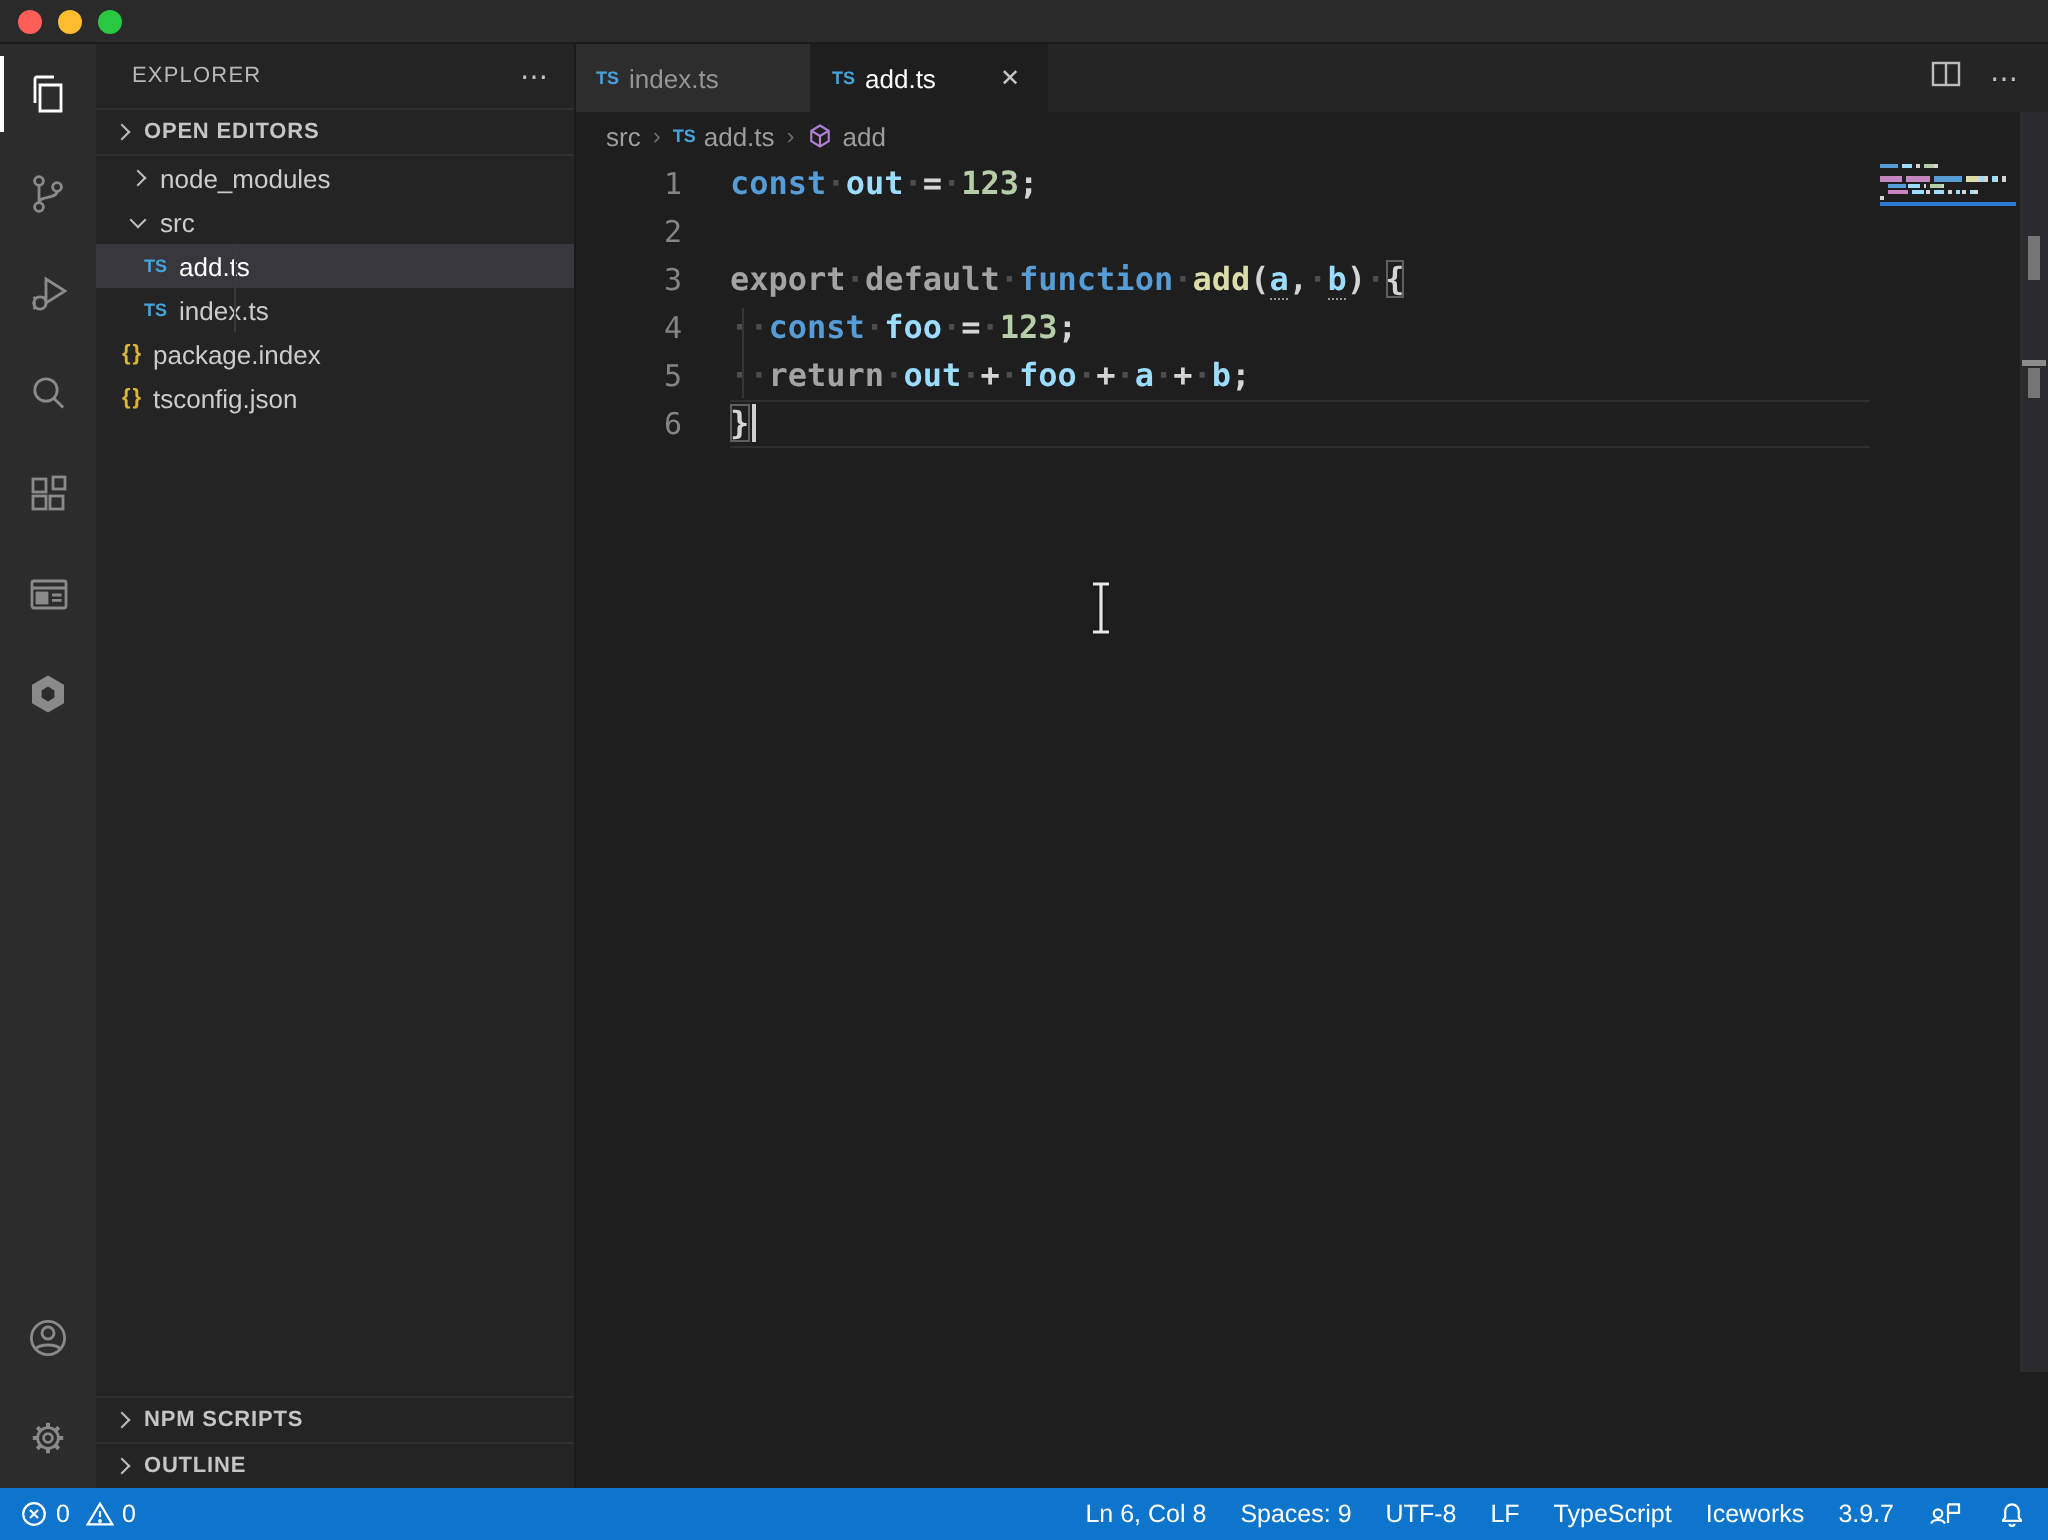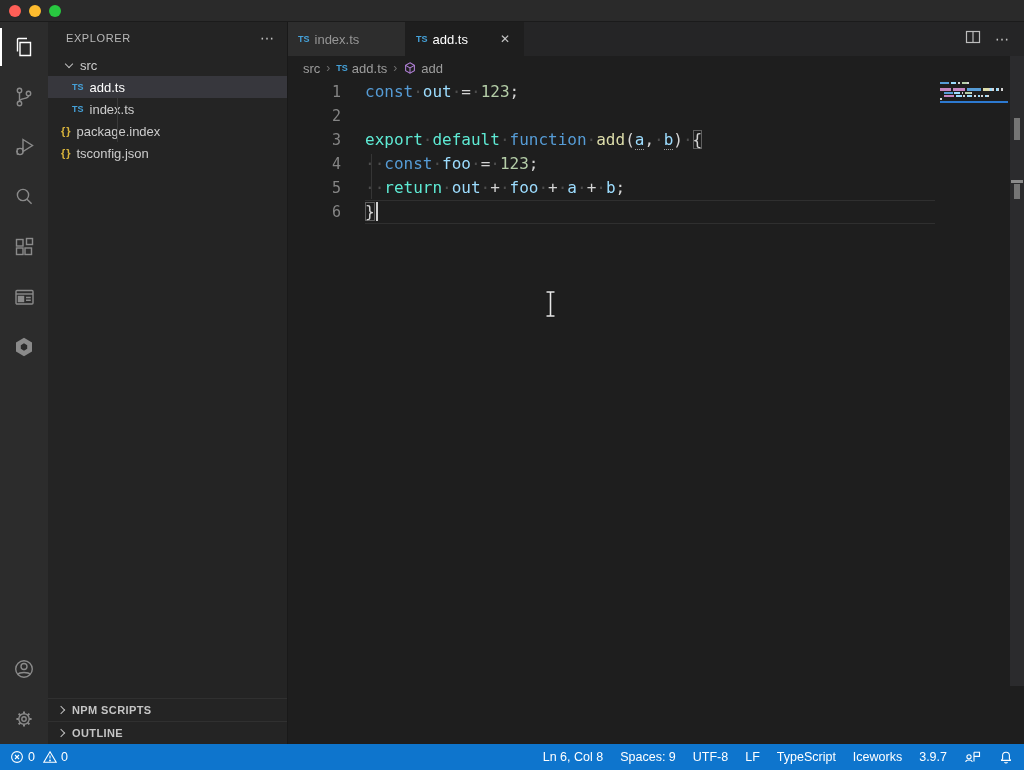--- a/index.html
+++ b/index.html
@@ -68,23 +68,23 @@
   .bc-item { display:flex; align-items:center; }
   .bc-sep { color:#6e6e6e; margin:0 6px; font-size:12px; }
   .bc-item .ts-ic { margin-right:4px; }
 
   
   .code-area { position:relative; flex:1; overflow:hidden; }
   .code-cols { display:flex; font-family:"DejaVu Sans Mono", monospace; font-size:16px; line-height:24px; }
   .gutter { width:64px; text-align:right; padding-right:11px; color:#858585; font-size:15px; flex:none; }
   .gutter div { height:24px; }
   .code-content { padding-left:13px; white-space:pre; }
-  .code-line { height:24px; }
+  .code-line { height:24px;font-weight:bold; }
   .tk-kw  { color:#569cd6; }
-  .tk-kw2 { color:#5eead4; }
+  .tk-kw2 { color:#a3a3a3; }
   .tk-vr  { color:#9cdcfe; }
   .tk-fn  { color:#dcdcaa; }
   .tk-num { color:#b5cea8; }
   .tk-pn, .tk-op { color:#d4d4d4; }
   .tk-ws  { color:#4d4d4d; }
   .tk-pr  { color:#9cdcfe; border-bottom:1.5px dotted #9a9a9a; }
   .tk-brx { color:#d4d4d4; box-shadow:inset 0 0 0 1px #5f5f5f; }
   .indent-guide { position:absolute; left:83px; top:74px; height:45px; width:1px; background:#353535; }
   .current-line-box { position:absolute; left:77px; top:120px; width:570px; height:24px;
     border-top:1px solid #2f2f2f; border-bottom:1px solid #2f2f2f; }
@@ -198,23 +198,31 @@
     </div>
   </div>
 
   <div class="sidebar">
     <div class="sb-header">
       <span>EXPLORER</span>
       <span class="spacer"></span>
       <span class="ellipsis">⋯</span>
     </div>
 
+    <div class="sec-row" id="open-editors-row">
+      <span class="chev right"></span>
+      <span>OPEN EDITORS</span>
+    </div>
 
 
     <div class="tree">
+      <div class="tree-row" style="padding-left:14px">
+        <span class="chev right"></span>
+        <span>node_modules</span>
+      </div>
       <div class="tree-row" style="padding-left:14px">
         <span class="chev down"></span>
         <span>src</span>
       </div>
       <div class="tree-row selected" style="padding-left:24px">
         <span class="ts-ic">TS</span>
         <span>add.ts</span>
       </div>
       <div class="tree-row" style="padding-left:24px">
         <span class="ts-ic">TS</span>

